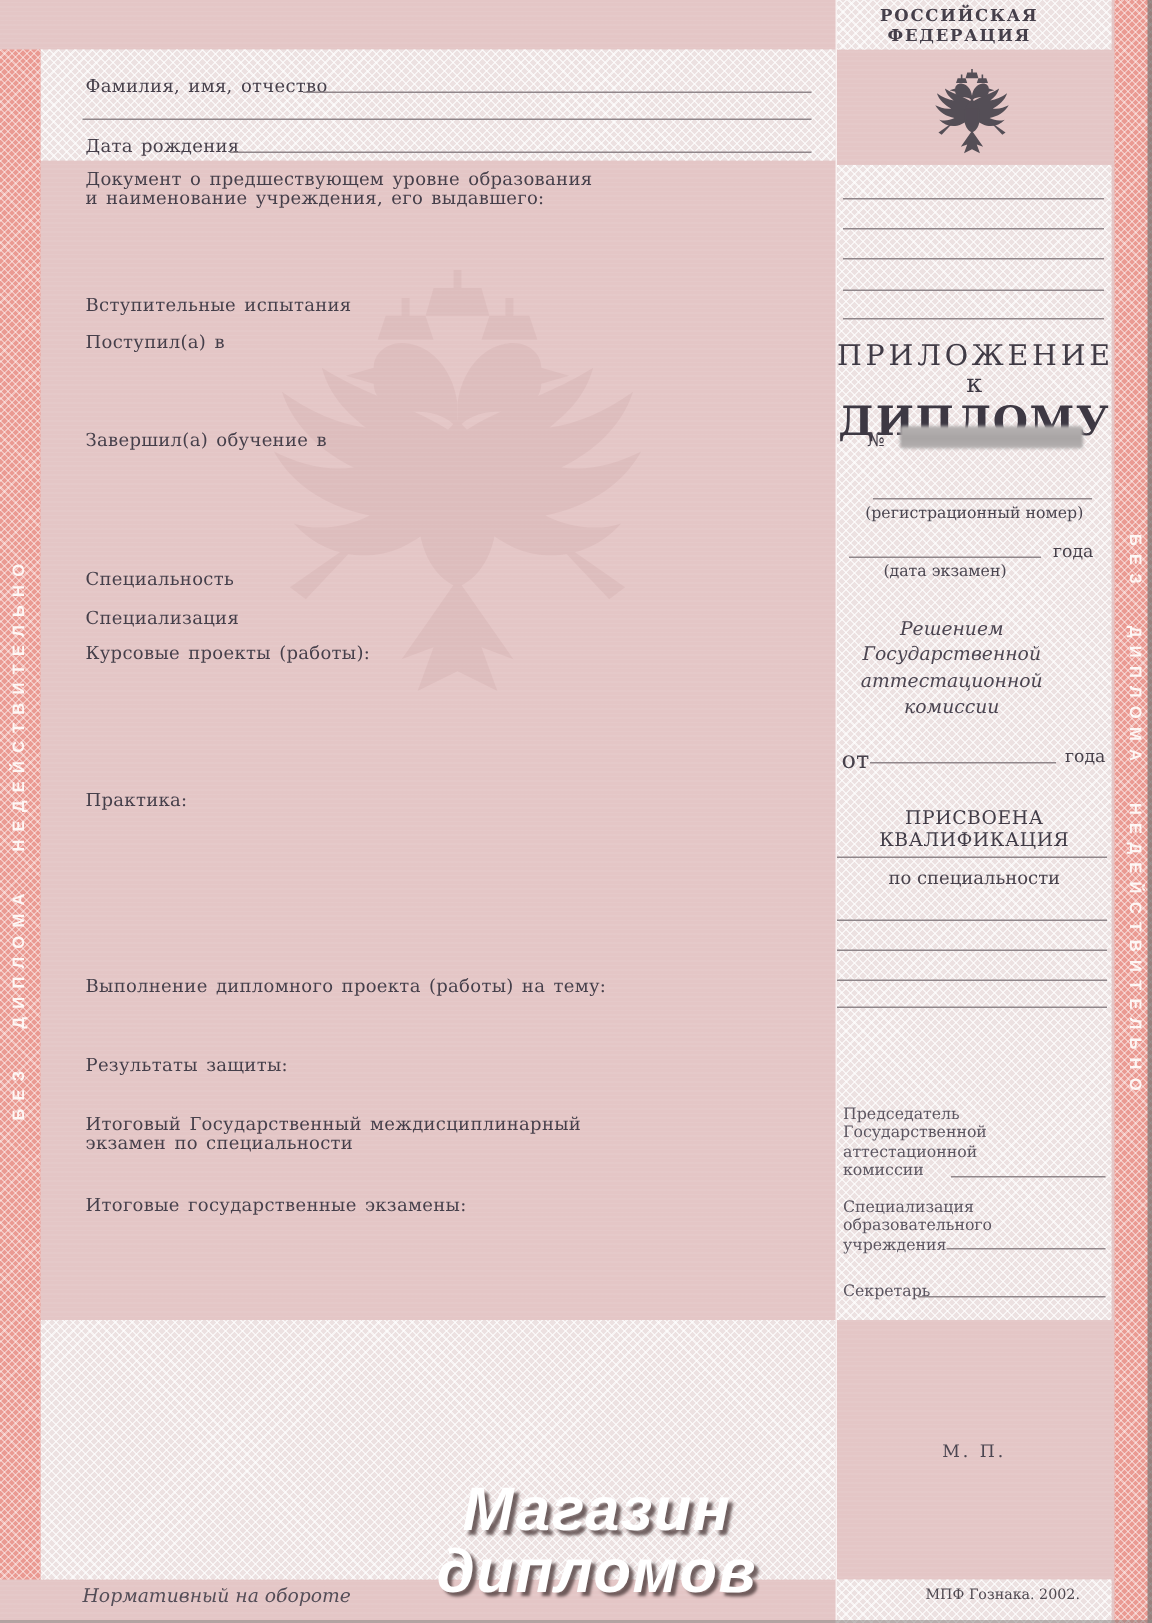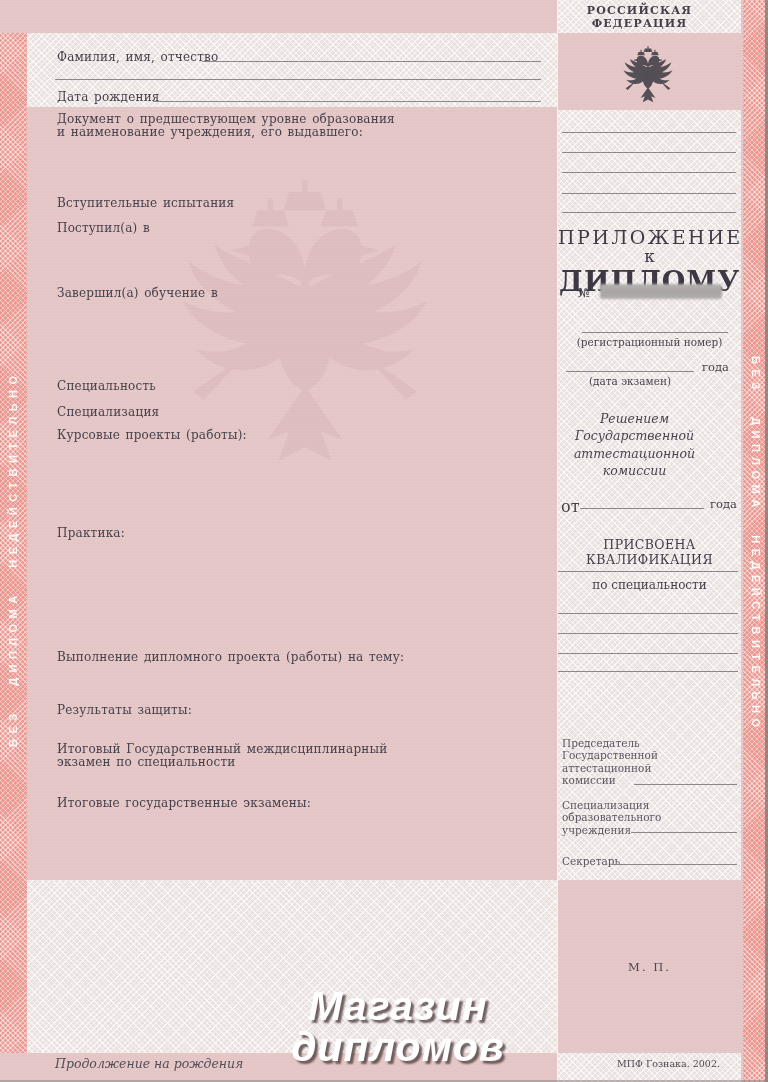--- a/index.html
+++ b/index.html
@@ -163,18 +163,18 @@
   <div class="lbl" style="left:57px;top:526px">Практика:</div>
   <div class="lbl" style="left:57px;top:650px">Выполнение дипломного проекта (работы) на тему:</div>
   <div class="lbl" style="left:57px;top:703px">Результаты защиты:</div>
   <div class="lbl" style="left:57px;top:742px">Итоговый Государственный междисциплинарный</div>
   <div class="lbl" style="left:57px;top:755px">экзамен по специальности</div>
   <div class="lbl" style="left:57px;top:796px">Итоговые государственные экзамены:</div>
 
   <div class="wmline" style="top:986px">Магазин</div>
   <div class="wmline" style="top:1027px">дипломов</div>
 
-  <div class="abs it" style="left:55px;top:1056px;font-size:12.5px;color:#534d57">Продолжение на рождения</div>
+  <div class="abs it" style="left:55px;top:1056px;font-size:12.5px;color:#534d57">Нормативный на обороте</div>
 
   <div class="edge" style="left:765px;top:0;width:3px;height:1082px;background:#7b7674;opacity:.75"></div>
   <div class="edge" style="left:0;top:1080px;width:768px;height:2px;background:#8a8481;opacity:.55"></div>
 
 </div>
 
 </body></html>

